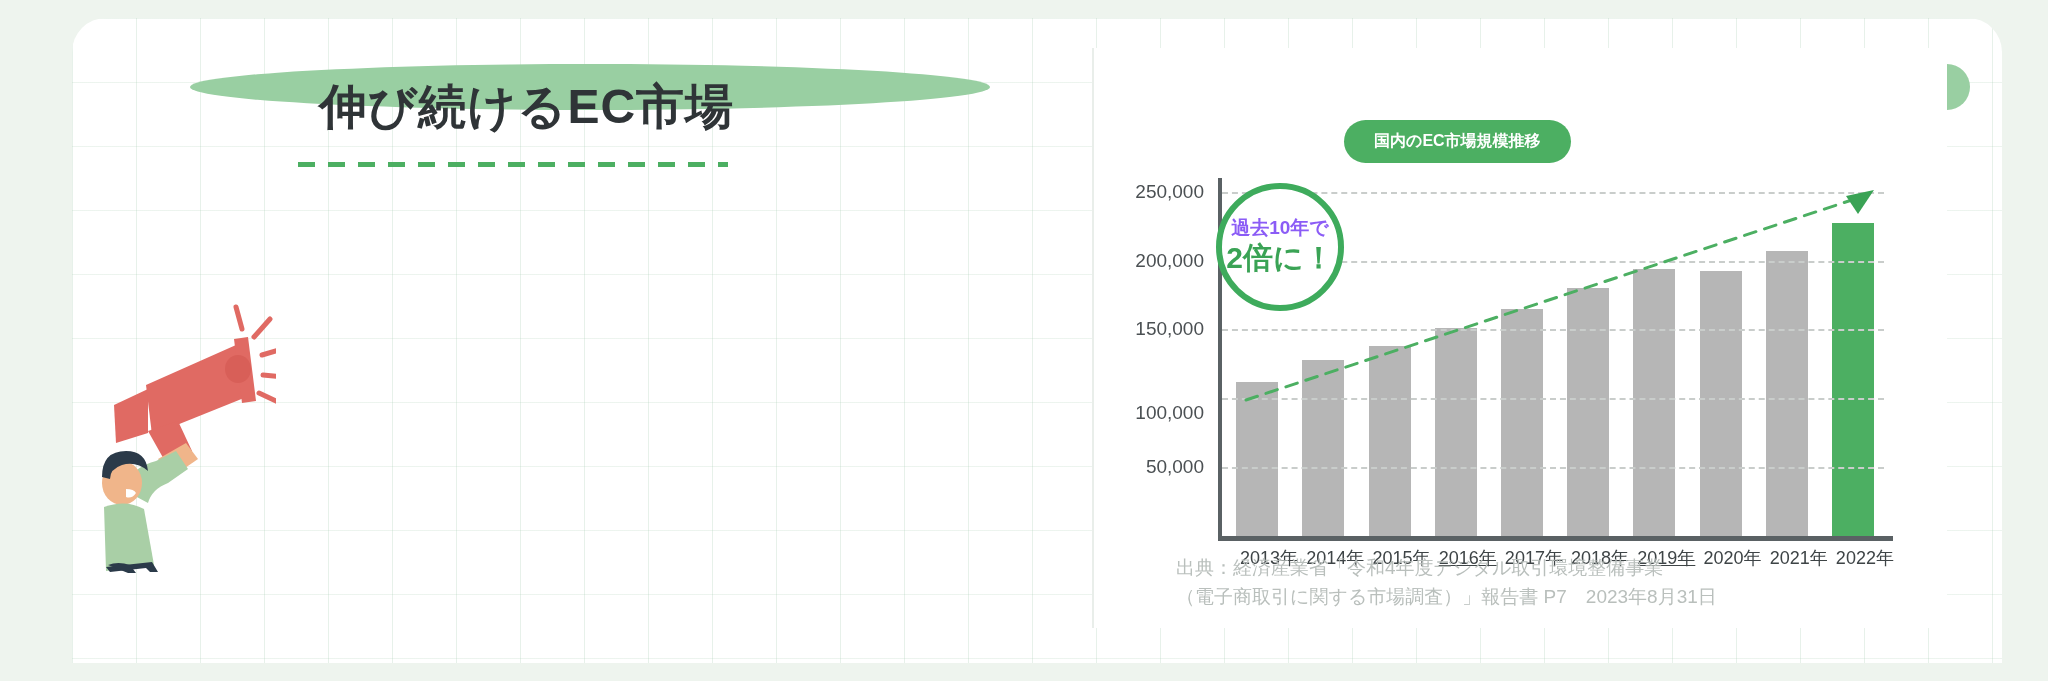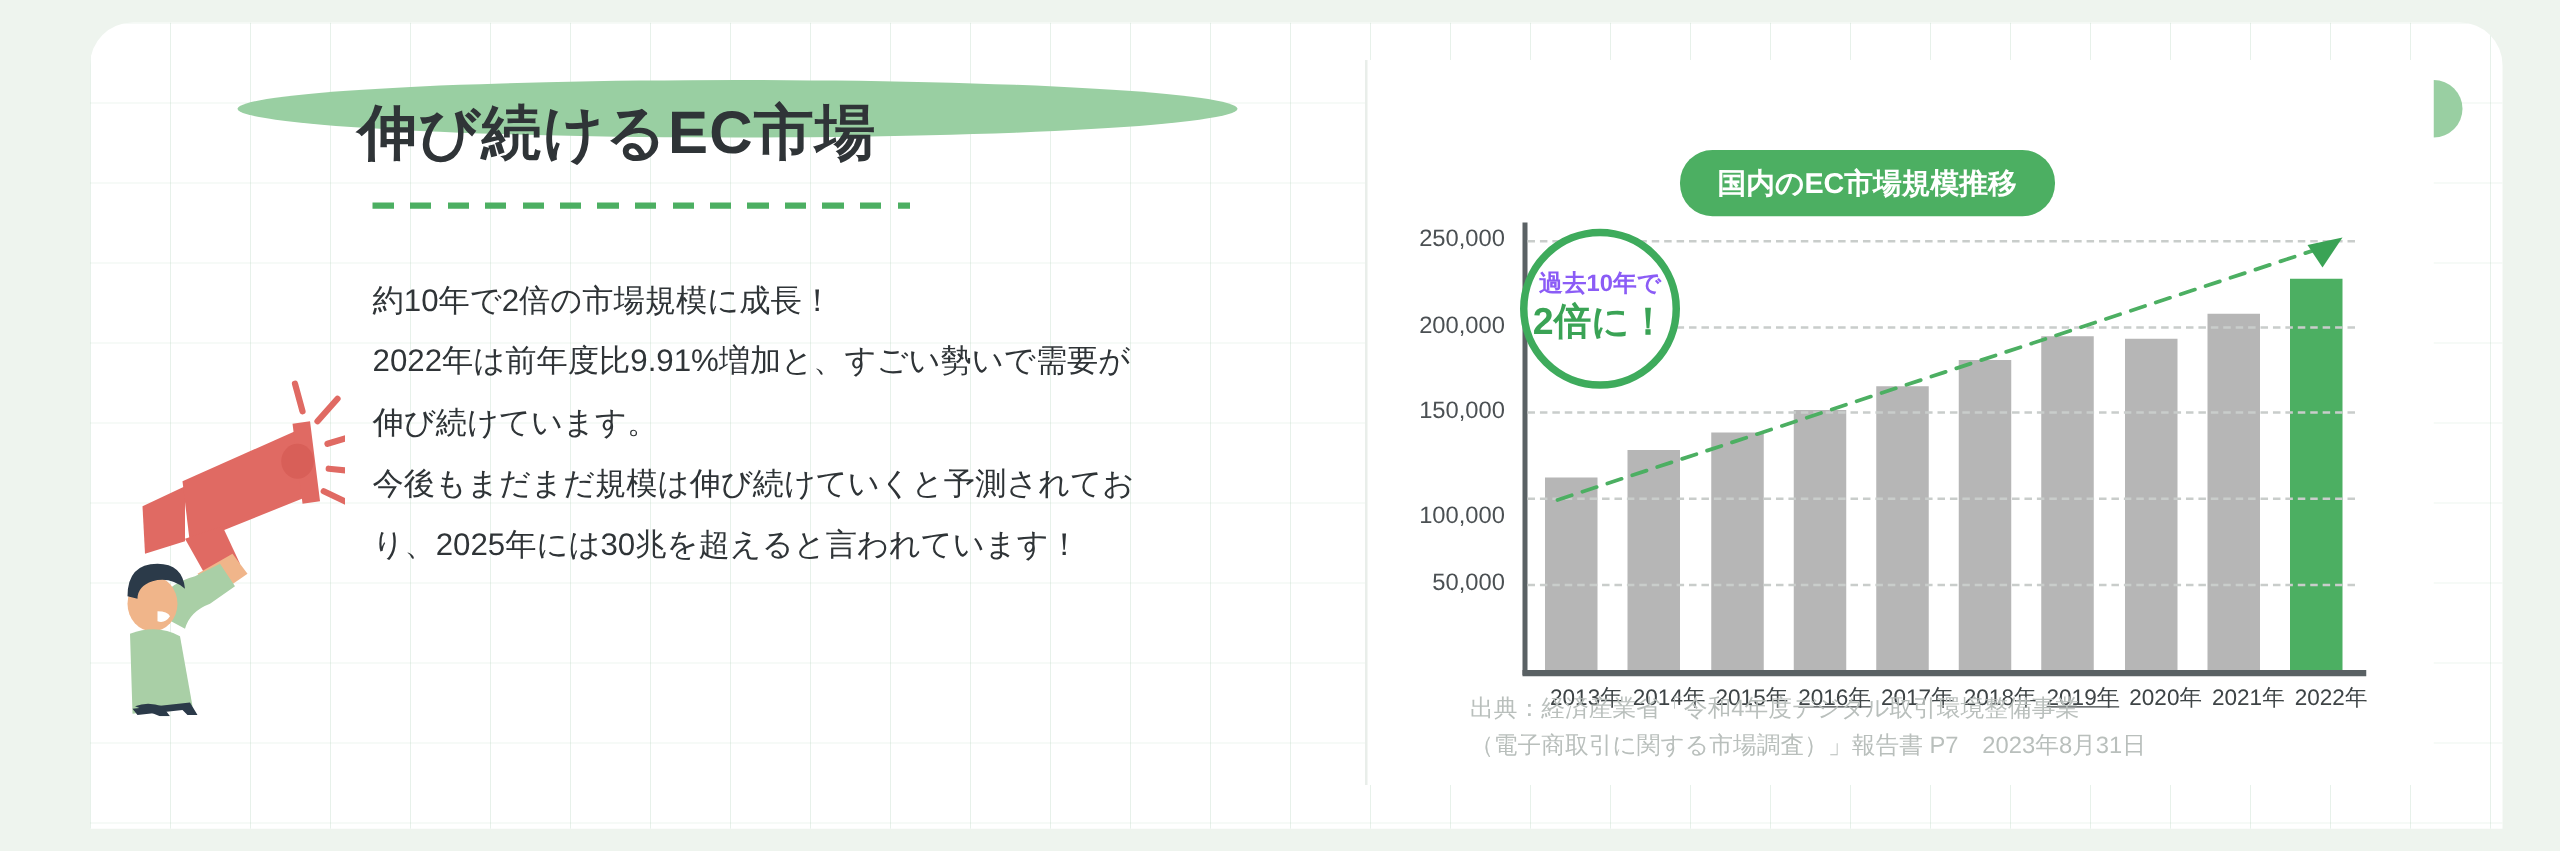--- a/index.html
+++ b/index.html
@@ -32,21 +32,21 @@
     position:absolute; width:46px; height:46px; border-radius:50%;
     background:#99cfa2;
   }
   .dot.left { left:118px; top:46px; }
   .dot.right { left:1852px; top:46px; }
 
   
   .left { position:absolute; left:160px; top:60px; width:800px; }
   .headline {
     font-size:48px; font-weight:700; color:#2f3437;
-    letter-spacing:1px; line-height:1.2; margin-left:54px;
+    letter-spacing:1px; line-height:1.2; margin-left:87px;
   }
   .dash-rule {
     margin-left:66px; margin-top:26px;
     width:430px; height:5px;
     background:repeating-linear-gradient(to right,#4caf62 0 17px,transparent 17px 30px);
   }
   .body-text {
     margin-left:66px; margin-top:50px;
     font-size:25px; color:#2f3437; line-height:1.95; font-weight:500;
   }
@@ -58,21 +58,21 @@
   
   .chart-panel {
     position:absolute; left:1020px; top:30px;
     width:855px; height:580px;
     background:#ffffff;
     border-left:2px solid #e9eeea;
   }
   .chart-badge {
     position:absolute; left:250px; top:72px;
     background:#4caf62; color:#fff;
-    font-size:23px; font-weight:700;
+    font-size:16px; font-weight:700;
     padding:11px 30px; border-radius:26px;
     white-space:nowrap;
   }
   .plot {
     position:absolute; left:0px; top:100px;
     width:855px; height:400px;
   }
   .ylabels { position:absolute; left:0; top:0; width:118px; height:360px; }
   .ylabels span {
     position:absolute; right:8px;
@@ -127,27 +127,20 @@
 
 <div class="stage">
   <div class="card">
     <div class="grid"></div>
     <div class="dot left"></div>
     <div class="dot right"></div>
 
     <div class="left">
       <div class="headline">伸び続けるEC市場</div>
       <div class="dash-rule"></div>
-      <div class="body-text">
-        <p>約10年で2倍の市場規模に成長！</p>
-        <p>2022年は前年度比9.91%増加と、すごい勢いで需要が</p>
-        <p>伸び続けています。</p>
-        <p>今後もまだまだ規模は伸び続けていくと予測されてお</p>
-        <p>り、2025年には30兆を超えると言われています！</p>
-      </div>
     </div>
 
     <svg class="person" viewBox="0 0 190 280">
       <g>
         <path d="M28 112 L62 96 L62 140 L30 150 Z" fill="#e06a63"></path>
         <path d="M60 92 L150 52 L158 105 L66 142 Z" fill="#e06a63"></path>
         <path d="M148 46 L162 44 L170 108 L156 110 Z" fill="#e06a63"></path>
         <ellipse cx="152" cy="76" rx="13" ry="14" fill="#d85f58"></ellipse>
         <path d="M62 138 L92 128 L106 158 L80 170 Z" fill="#e06a63"></path>
         <g stroke="#e06a63" stroke-width="5" stroke-linecap="round">

